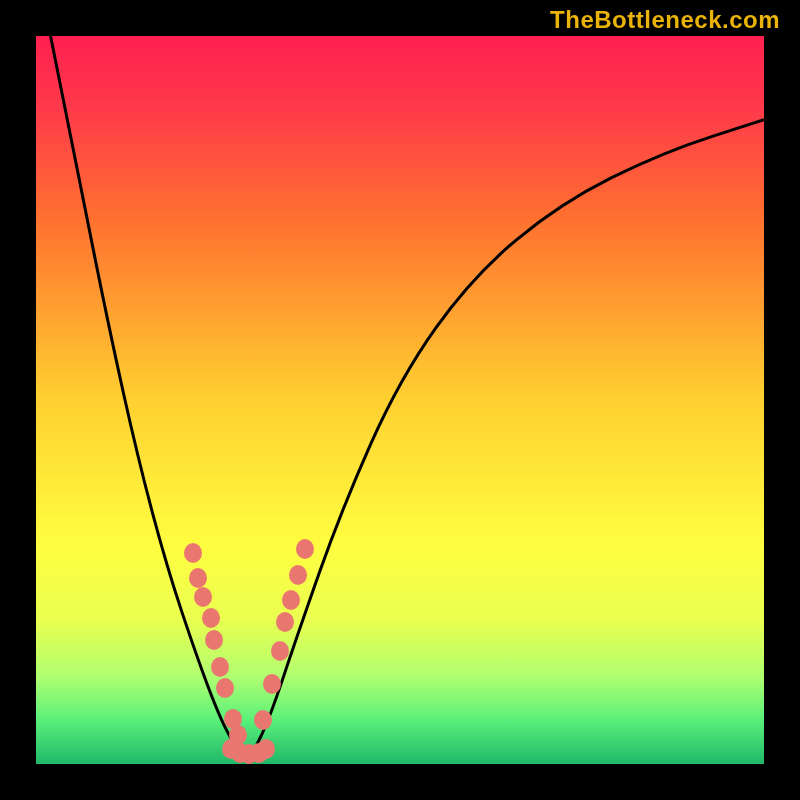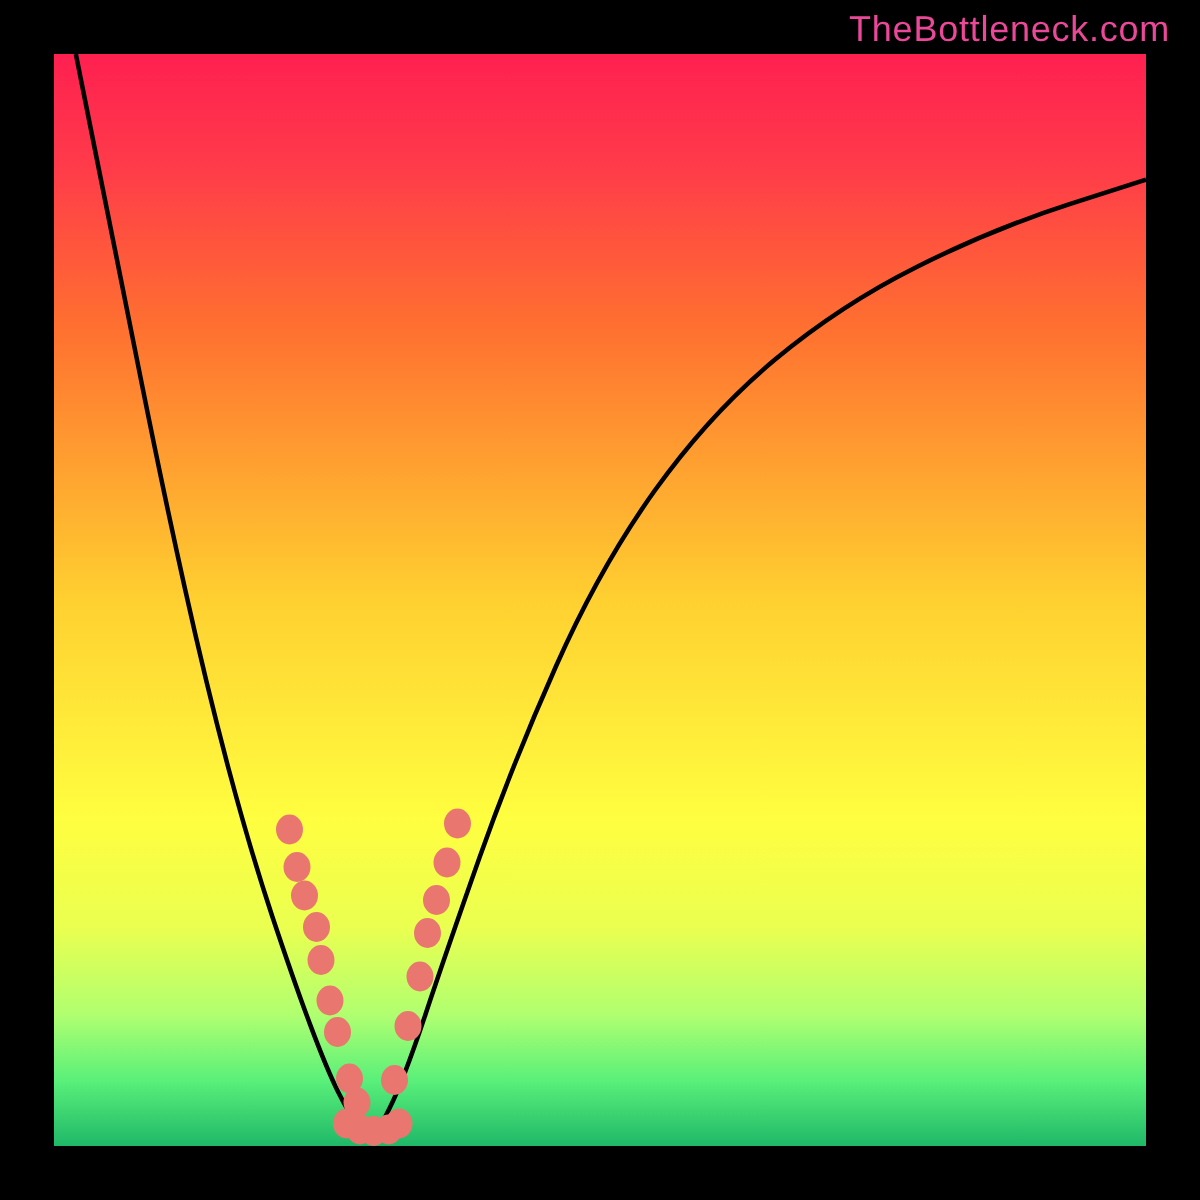--- a/index.html
+++ b/index.html
@@ -32,23 +32,23 @@
       left: 0;
       width: 100%;
       height: 100%;
     }
     .watermark {
       position: absolute;
       top: 6px;
       right: 20px;
       font-family: Arial, sans-serif;
       font-size: 24px;
-      color: #ec4899;
+      color: #eab308;
       letter-spacing: 0.5px;
-      font-weight: 400;
+      font-weight: 700;
     }
     svg.curves {
       position: absolute;
       top: 0;
       left: 0;
       width: 100%;
       height: 100%;
     }
     .marker {
       position: absolute;

